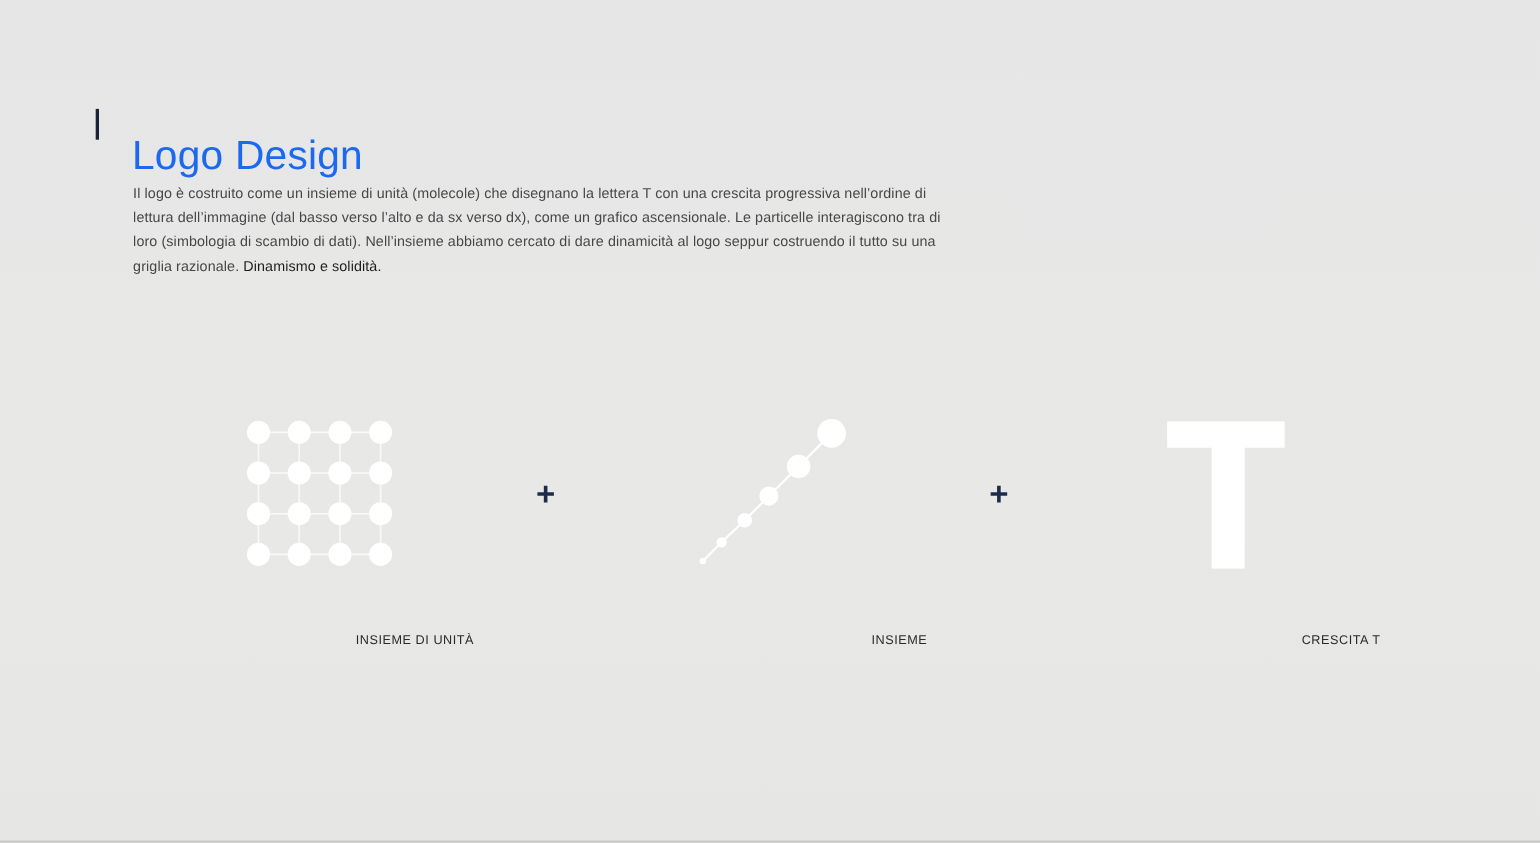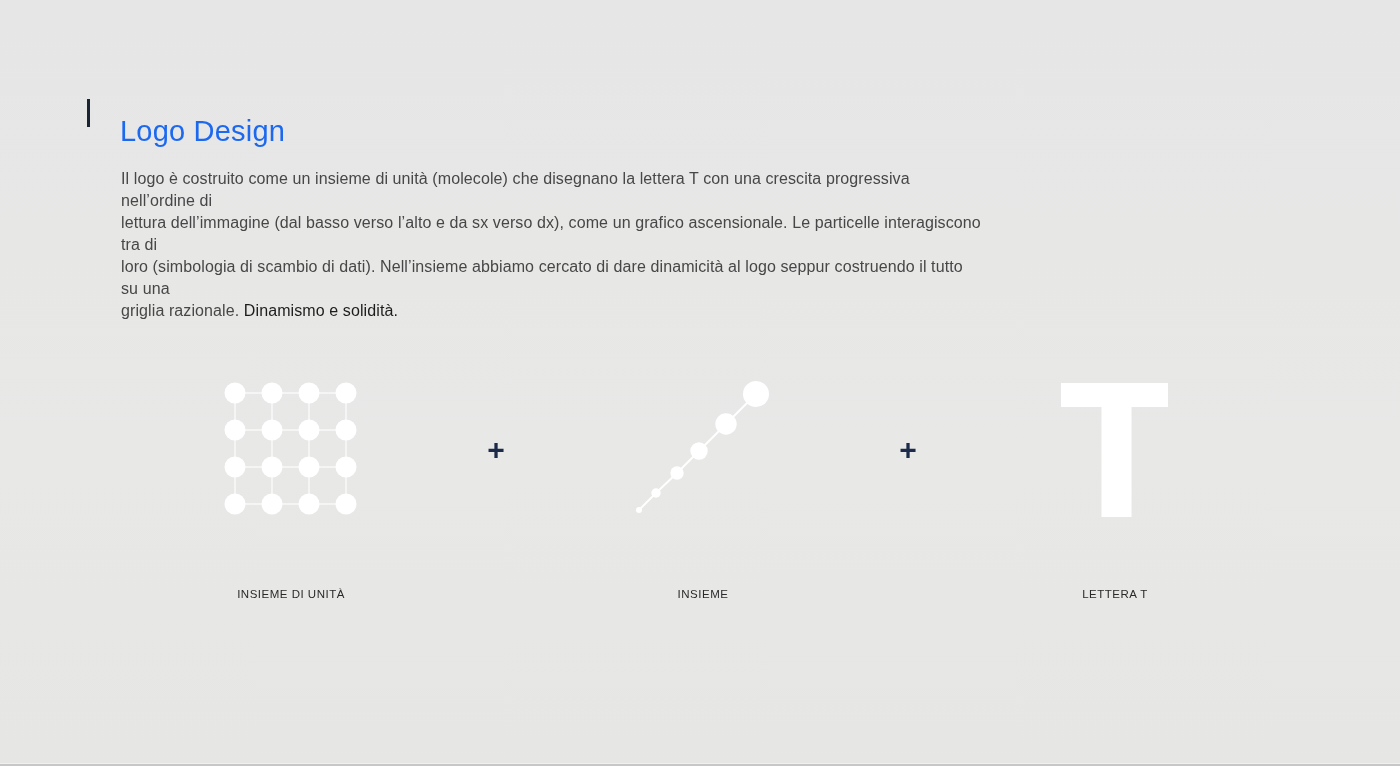--- a/index.html
+++ b/index.html
@@ -16,30 +16,30 @@
   }
   .accent-bar {
     position: absolute;
     left: 87px; top: 99px;
     width: 3px; height: 28px;
     background: #1a2433;
   }
   .page-title {
     position: absolute;
     left: 120px; top: 96px;
-    font-size: 29px;
+    font-size: 37px;
     font-weight: 300;
     letter-spacing: 0.2px;
     color: #1c69f0;
   }
   .intro-paragraph {
     position: absolute;
     left: 121px; top: 152px;
     width: 860px;
-    font-size: 16px;
+    font-size: 13px;
     line-height: 22px;
     color: #474747;
     letter-spacing: 0.1px;
     white-space: pre-line;
   }
   .intro-paragraph .bold-part {
     font-weight: normal;
     color: #1d1d1d;
   }
   .figure-svg { position: absolute; display: block; }
@@ -51,23 +51,23 @@
     width: 32px; height: 32px;
     display: flex; align-items: center; justify-content: center;
     font-size: 30px; font-weight: bold;
     color: #1c2b4a;
     top: 434px;
   }
   .plus-1 { left: 480px; }
   .plus-2 { left: 892px; }
   .figure-label {
     position: absolute;
-    top: 588px;
+    top: 576px;
     width: 280px;
-    text-align: center;
+    text-align: right;
     font-size: 11.5px;
     letter-spacing: 0.5px;
     color: #2a2a2a;
   }
   .label-units  { left: 151px; }
   .label-growth { left: 563px; }
   .label-letter { left: 975px; }
   .bottom-edge {
     position: absolute;
     left: 0; bottom: 0;
@@ -148,19 +148,19 @@
       </svg>
 
     <div class="plus-sign plus-2">+</div>
 
     <svg class="figure-svg letter-svg" width="107" height="134" viewBox="0 0 107 134">
         <path d="M0 0 H107 V24 H70.5 V134 H40.5 V24 H0 Z" fill="#ffffff"></path>
       </svg>
 
     <div class="figure-label label-units">INSIEME DI UNITÀ</div>
     <div class="figure-label label-growth">INSIEME</div>
-    <div class="figure-label label-letter">LETTERA T</div>
+    <div class="figure-label label-letter">CRESCITA T</div>
 
   </div>
 
   <div class="bottom-edge"></div>
 
 </div>
 
 </body></html>

